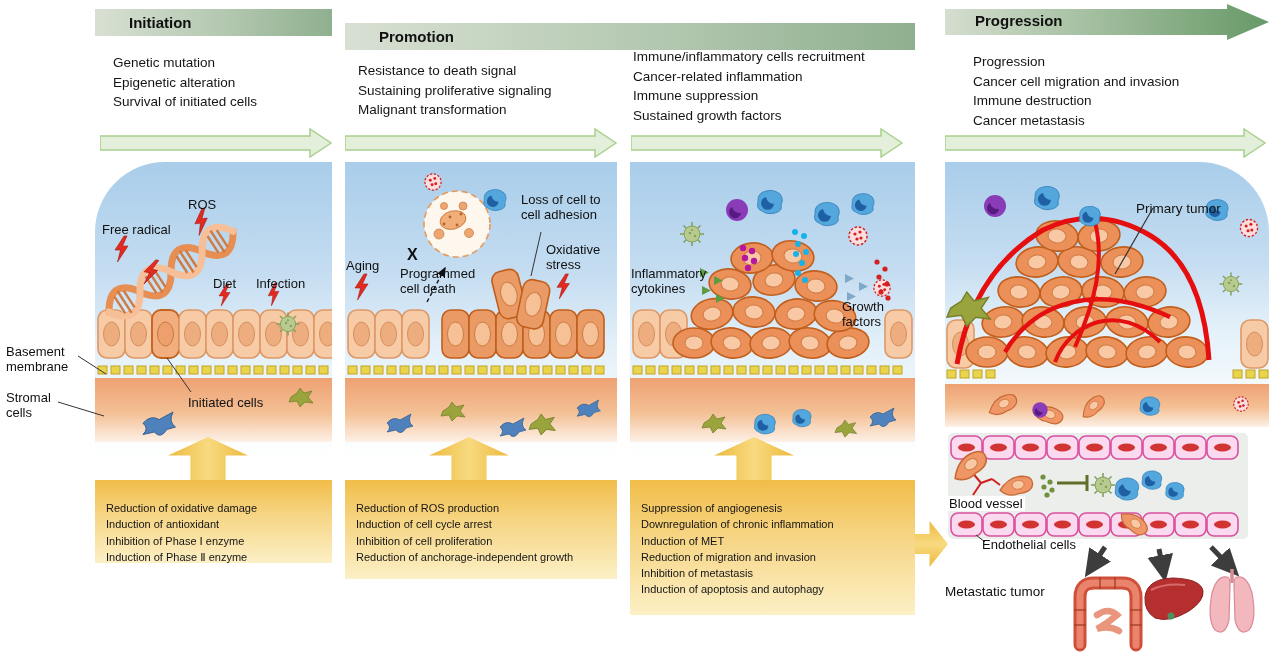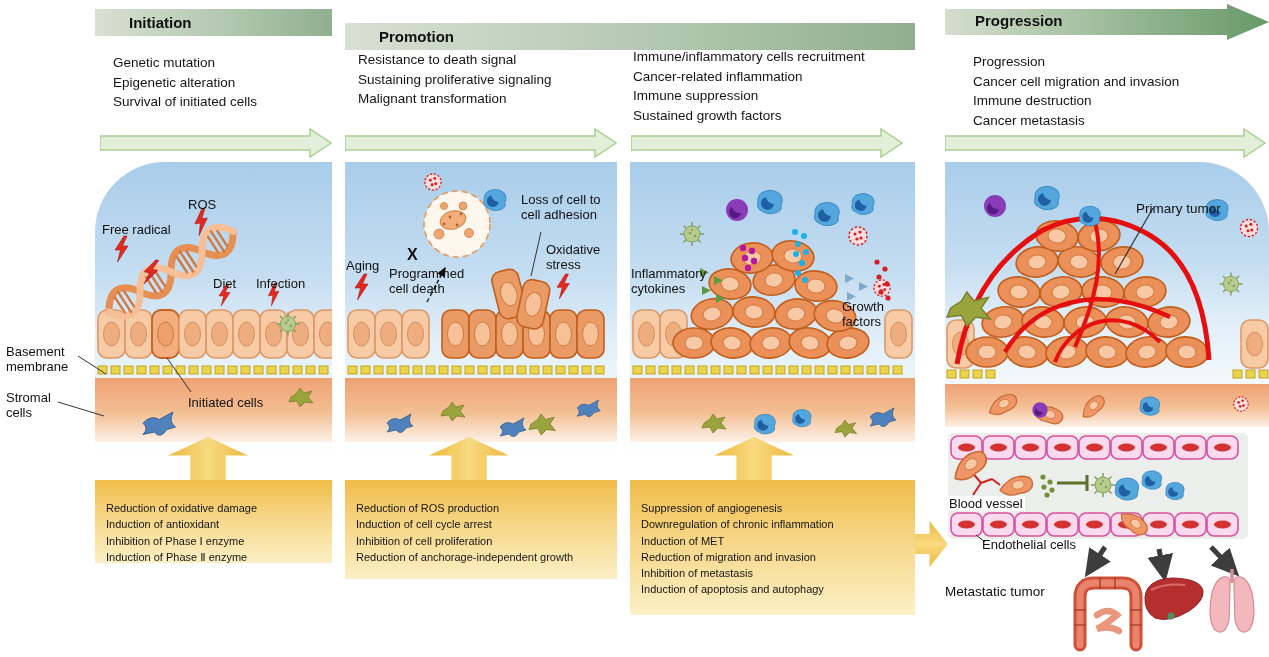--- a/index.html
+++ b/index.html
@@ -121,21 +121,21 @@
   <svg class="abs" style="left:945px;top:4px" width="324" height="36">
     <polygon points="0,5 282,5 282,0 324,18 282,36 282,31 0,31" fill="url(#barG)"></polygon>
   </svg>
   <div class="abs" style="left:975px;top:4px;height:32px;display:flex;align-items:center;font-weight:bold;font-size:15px">Progression</div>
 
   <div class="abs bullets" style="left:113px;top:53px;width:225px">
     <div>Genetic mutation</div>
     <div>Epigenetic alteration</div>
     <div>Survival of initiated cells</div>
   </div>
-  <div class="abs bullets" style="left:358px;top:50px;width:265px">
+  <div class="abs bullets" style="left:358px;top:61px;width:265px">
     <div>Resistance to death signal</div>
     <div>Sustaining proliferative signaling</div>
     <div>Malignant transformation</div>
   </div>
   <div class="abs bullets" style="left:633px;top:47px;width:280px">
     <div>Immune/inflammatory cells recruitment</div>
     <div>Cancer-related inflammation</div>
     <div>Immune suppression</div>
     <div>Sustained growth factors</div>
   </div>
@@ -713,21 +713,21 @@
   </svg>
 
   <div class="lbl" style="left:102px;top:222px">Free radical</div>
   <div class="lbl" style="left:188px;top:197px">ROS</div>
   <div class="lbl" style="left:213px;top:276px">Diet</div>
   <div class="lbl" style="left:256px;top:276px">Infection</div>
   <div class="lbl" style="left:188px;top:395px">Initiated cells</div>
 
   <div class="lbl" style="left:346px;top:258px">Aging</div>
   <div class="lbl xmark" style="left:407px;top:246px">X</div>
-  <div class="lbl" style="left:389px;top:266px;width:95px">Programmed cell death</div>
+  <div class="lbl" style="left:400px;top:266px;width:95px">Programmed cell death</div>
   <div class="lbl" style="left:521px;top:192px;width:100px">Loss of cell to cell adhesion</div>
   <div class="lbl" style="left:546px;top:242px;width:68px">Oxidative stress</div>
 
   <div class="lbl" style="left:631px;top:266px;width:96px">Inflammatory cytokines</div>
   <div class="lbl" style="left:842px;top:299px;width:52px">Growth factors</div>
 
   <div class="lbl" style="left:1136px;top:201px;font-size:13.5px">Primary tumor</div>
   <div class="lbl whitechip" style="left:947px;top:496px">Blood vessel</div>
   <div class="lbl" style="left:982px;top:537px">Endothelial cells</div>
   <div class="lbl" style="left:945px;top:584px;font-size:13.5px">Metastatic tumor</div>

